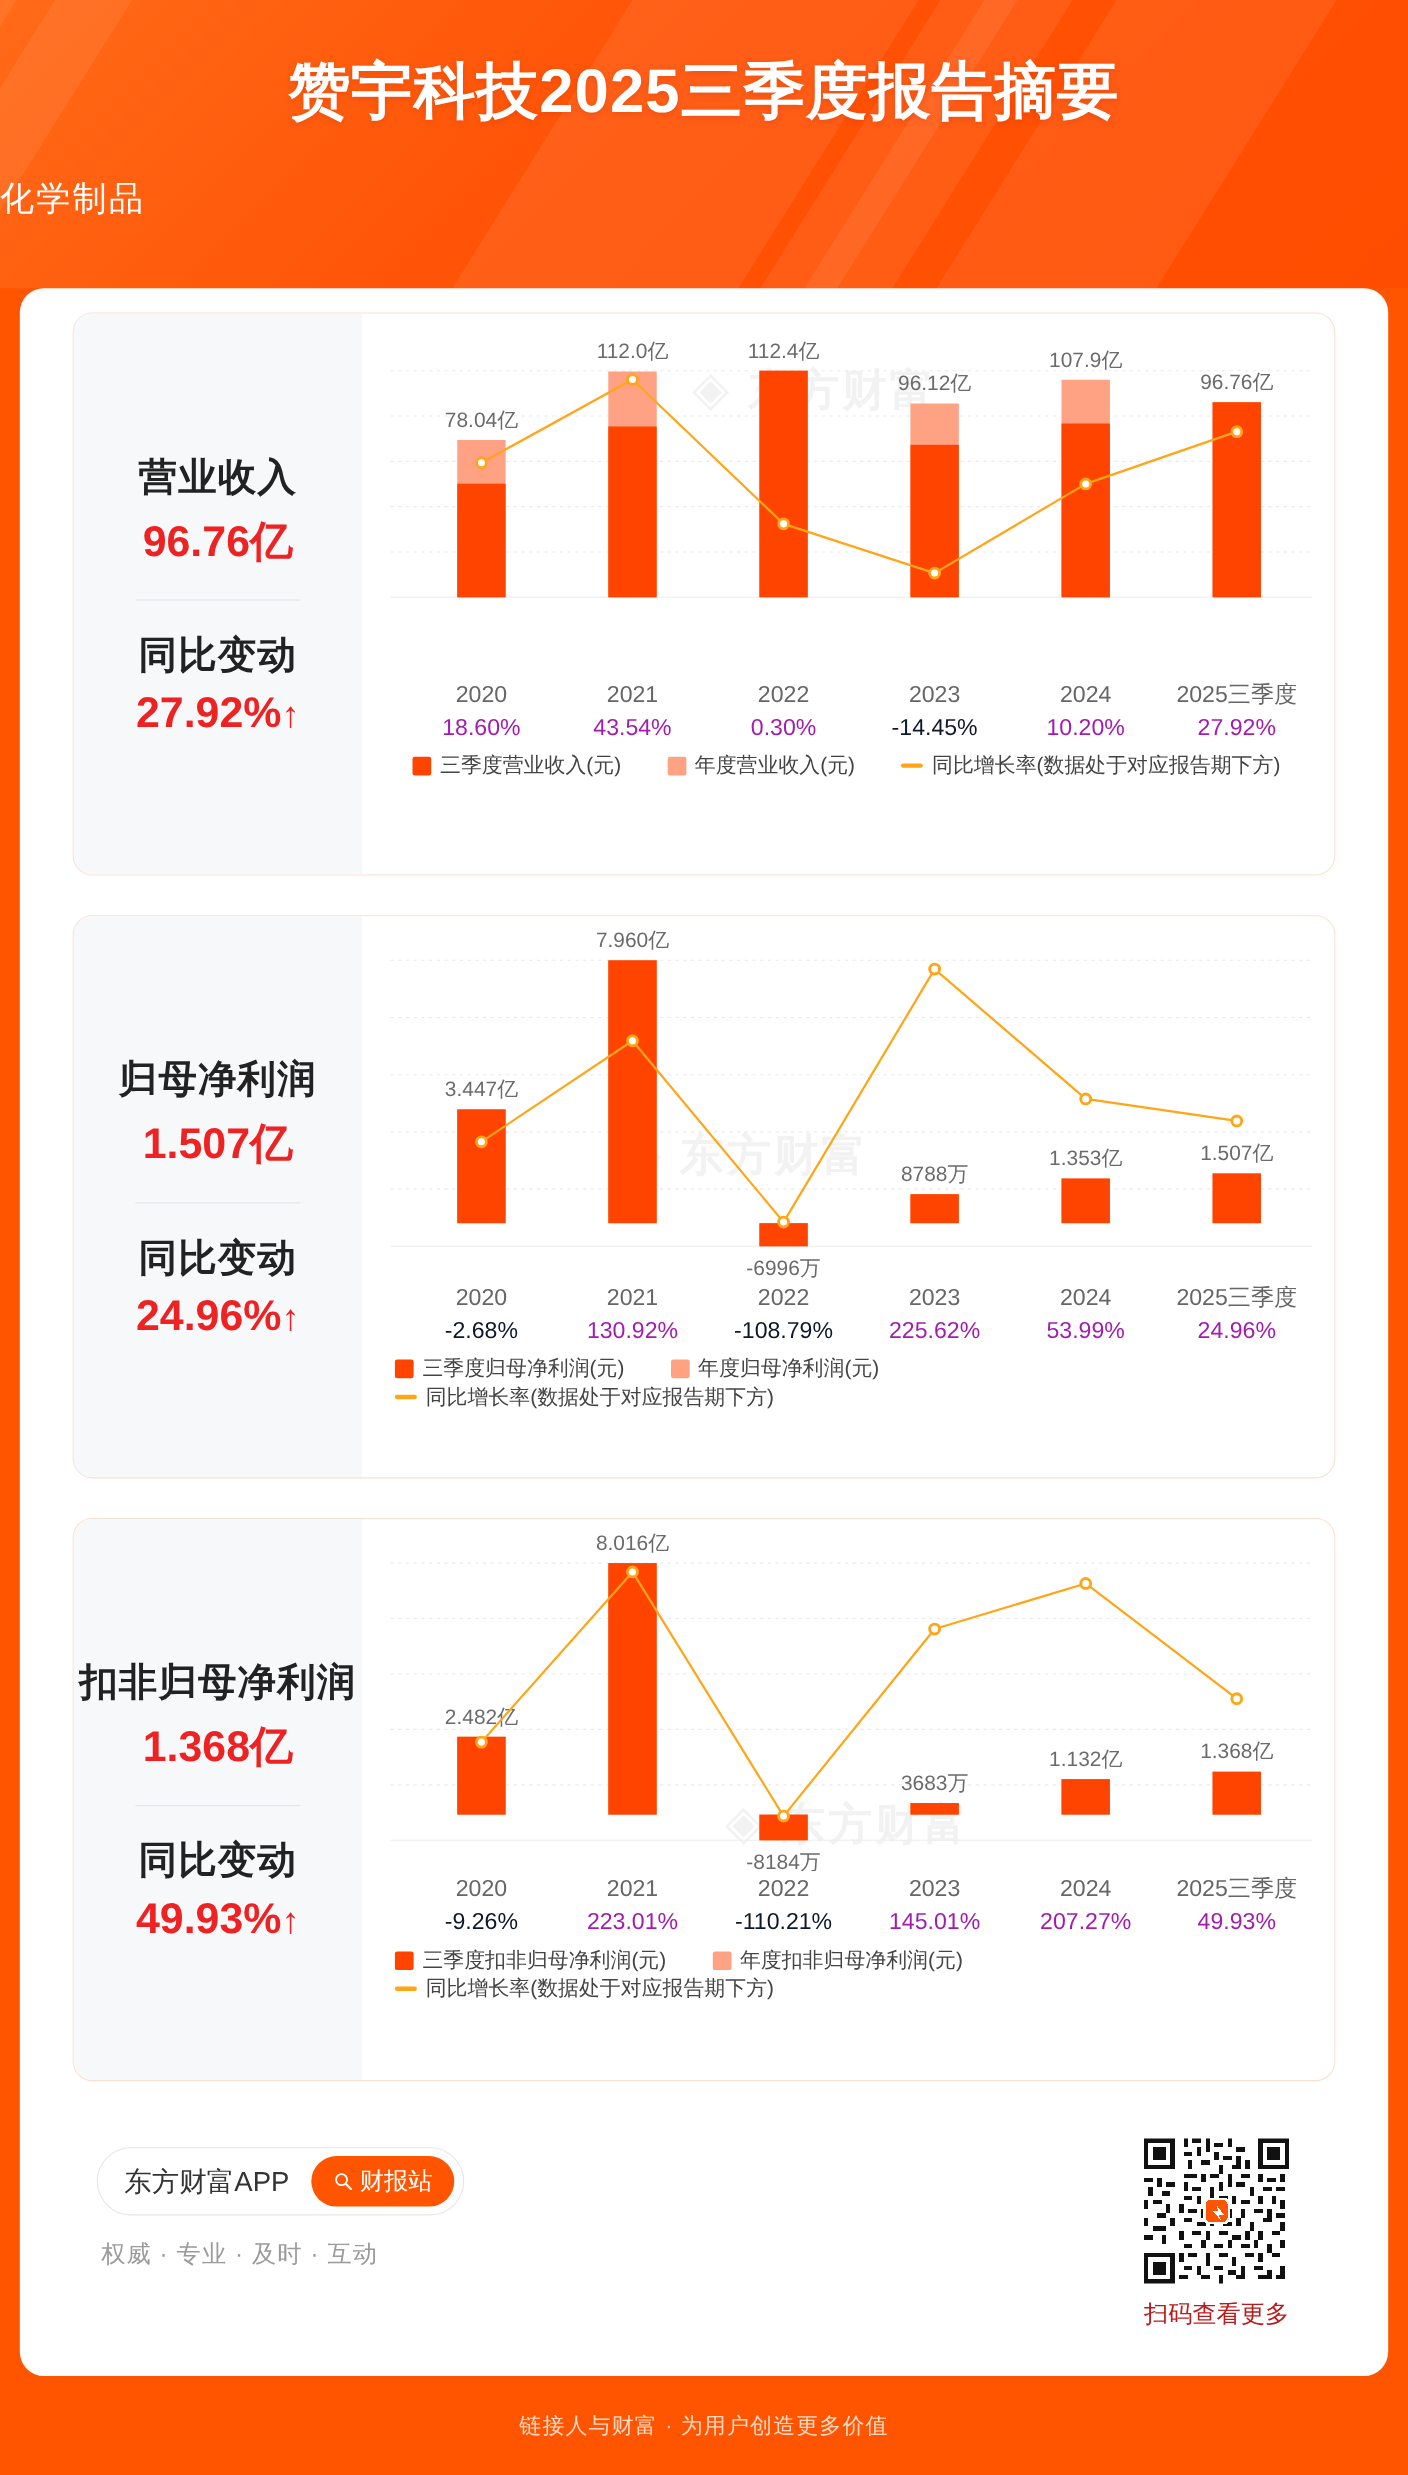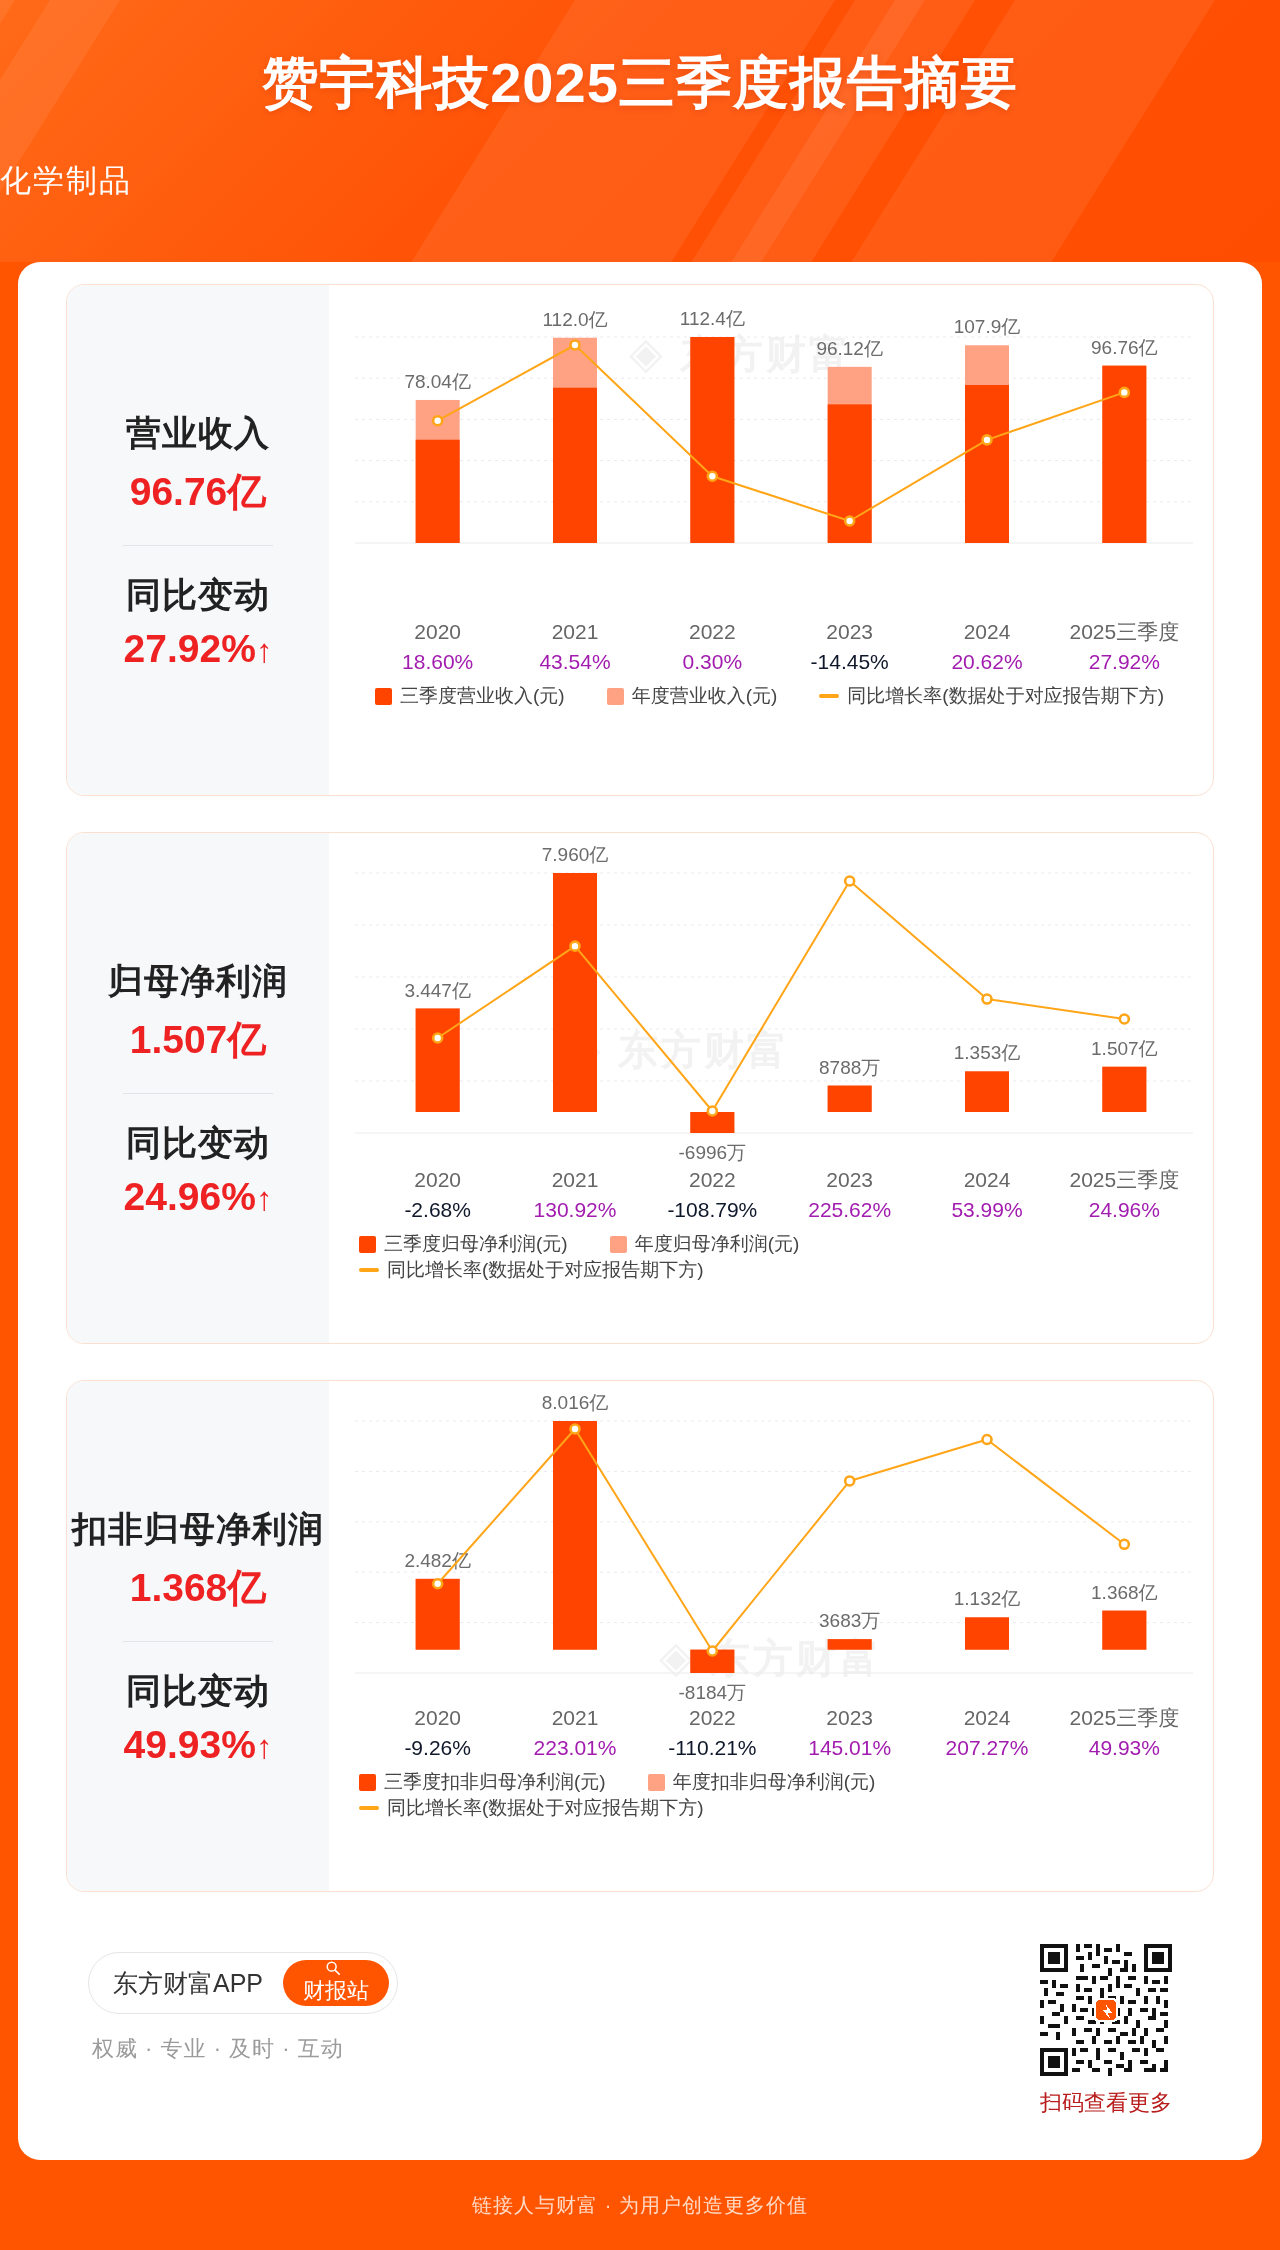--- a/index.html
+++ b/index.html
@@ -117,21 +117,21 @@
   .appbox {
     position:absolute; left:22px; top:18px;
     display:flex; align-items:center;
     border:1px solid #e6e6e6; border-radius:34px;
     height:62px; padding:0 8px 0 24px; background:#fff;
   }
   .appname { font-size:25px; color:#333; margin-right:20px; white-space:nowrap;}
   .pill {
     background:#ff5500; color:#fff; border-radius:26px;
     height:46px; padding:0 20px; display:flex; align-items:center;
-    font-size:22px; white-space:nowrap;flex-direction:column;
+    font-size:22px; white-space:nowrap;
   }
   .pill svg { margin-right:6px; }
   .slogan {
     position:absolute; left:26px; top:100px;
     font-size:22px; color:#9b9b9b; letter-spacing:1px;
   }
   .qrwrap { position:absolute; right:42px; top:10px; text-align:center; }
   .qrcap  { font-size:22px; color:#b91c1c; margin-top:8px; }
 
   .bottombar {
@@ -219,21 +219,21 @@
             <div class="tick" style="left: 308.333px;">
               <div class="yr">2022</div>
               <div class="pct pos">0.30%</div>
             </div>
             <div class="tick" style="left: 445.667px;">
               <div class="yr">2023</div>
               <div class="pct neg">-14.45%</div>
             </div>
             <div class="tick" style="left: 583px;">
               <div class="yr">2024</div>
-              <div class="pct pos">20.62%</div>
+              <div class="pct pos">10.20%</div>
             </div>
             <div class="tick" style="left: 720.333px;">
               <div class="yr">2025三季度</div>
               <div class="pct pos">27.92%</div>
             </div>
           </div>
         <div class="legend" id="legend1" style="top:398px;left:30px;width:856px;padding-left:16px;">
             <div class="lg">
               <span class="sw dark"></span>
               <span>三季度营业收入(元)</span>

